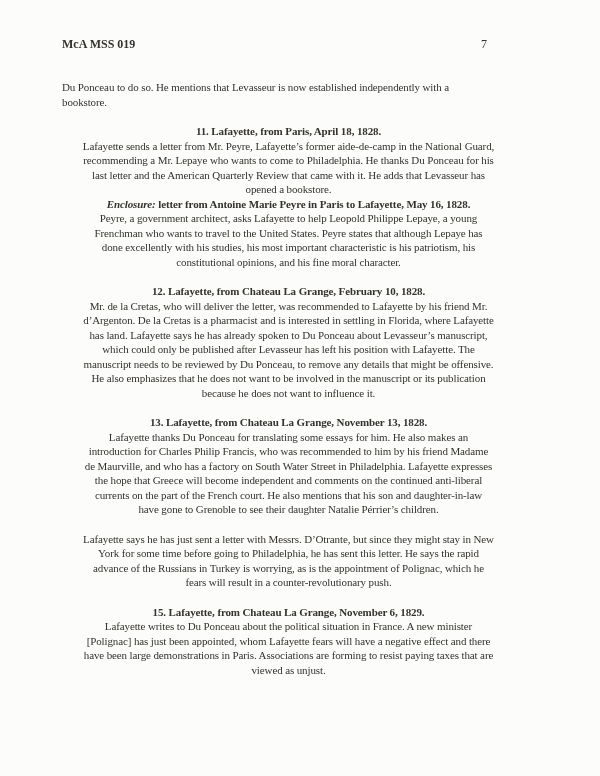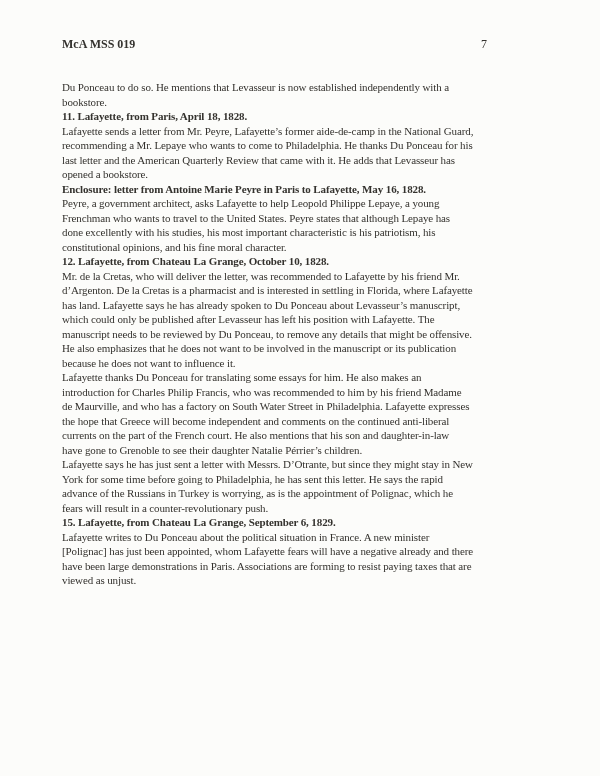--- a/index.html
+++ b/index.html
@@ -40,28 +40,31 @@
     font-size: 11px;
     line-height: 14.5px;
     letter-spacing: -0.12px;
     max-width: 506px;
   }
   .content p {
     margin: 0;
     white-space: pre-line; 
   }
   .entry {
+    margin-top: 15px;
+    text-align: center;
   }
   .entry-heading {
     font-weight: bold;
   }
   .enclosure-heading {
     font-weight: bold;
   }
   .enc-label {
+    font-style: italic;
     font-weight: bold;
   }
   .italic-run {
   }
 </style>
 </head>
 <body>
 
 <div class="page">
 
@@ -82,48 +85,49 @@
 last letter and the </span><span class="italic-run">American Quarterly Review</span><span> that came with it. He adds that Levasseur has
 opened a bookstore.</span></p>
       <p class="enclosure-heading"><span class="enc-label">Enclosure:</span><span class="enc-rest"> letter from Antoine Marie Peyre in Paris to Lafayette, May 16, 1828.</span></p>
       <p class="entry-body">Peyre, a government architect, asks Lafayette to help Leopold Philippe Lepaye, a young
 Frenchman who wants to travel to the United States. Peyre states that although Lepaye has
 done excellently with his studies, his most important characteristic is his patriotism, his
 constitutional opinions, and his fine moral character.</p>
     </section>
 
     <section class="entry">
-      <p class="entry-heading">12. Lafayette, from Chateau La Grange, October 10, 1828.</p>
+      <p class="entry-heading">12. Lafayette, from Chateau La Grange, February 10, 1828.</p>
       <p class="entry-body">Mr. de la Cretas, who will deliver the letter, was recommended to Lafayette by his friend Mr.
 d’Argenton. De la Cretas is a pharmacist and is interested in settling in Florida, where Lafayette
 has land. Lafayette says he has already spoken to Du Ponceau about Levasseur’s manuscript,
 which could only be published after Levasseur has left his position with Lafayette. The
 manuscript needs to be reviewed by Du Ponceau, to remove any details that might be offensive.
 He also emphasizes that he does not want to be involved in the manuscript or its publication
 because he does not want to influence it.</p>
     </section>
 
     <section class="entry">
+      <p class="entry-heading">13. Lafayette, from Chateau La Grange, November 13, 1828.</p>
       <p class="entry-body">Lafayette thanks Du Ponceau for translating some essays for him. He also makes an
 introduction for Charles Philip Francis, who was recommended to him by his friend Madame
 de Maurville, and who has a factory on South Water Street in Philadelphia. Lafayette expresses
 the hope that Greece will become independent and comments on the continued anti-liberal
 currents on the part of the French court. He also mentions that his son and daughter-in-law
 have gone to Grenoble to see their daughter Natalie Pérrier’s children.</p>
     </section>
 
     <section class="entry">
       <p class="entry-body">Lafayette says he has just sent a letter with Messrs. D’Otrante, but since they might stay in New
 York for some time before going to Philadelphia, he has sent this letter. He says the rapid
 advance of the Russians in Turkey is worrying, as is the appointment of Polignac, which he
 fears will result in a counter-revolutionary push.</p>
     </section>
 
     <section class="entry">
-      <p class="entry-heading">15. Lafayette, from Chateau La Grange, September 6, 1829.</p>
+      <p class="entry-heading">15. Lafayette, from Chateau La Grange, November 6, 1829.</p>
       <p class="entry-body">Lafayette writes to Du Ponceau about the political situation in France. A new minister
-[Polignac] has just been appointed, whom Lafayette fears will have a negative already and there
+[Polignac] has just been appointed, whom Lafayette fears will have a negative effect and there
 have been large demonstrations in Paris. Associations are forming to resist paying taxes that are
 viewed as unjust.</p>
     </section>
 
   </div>
 </div>
 
 </body></html>

